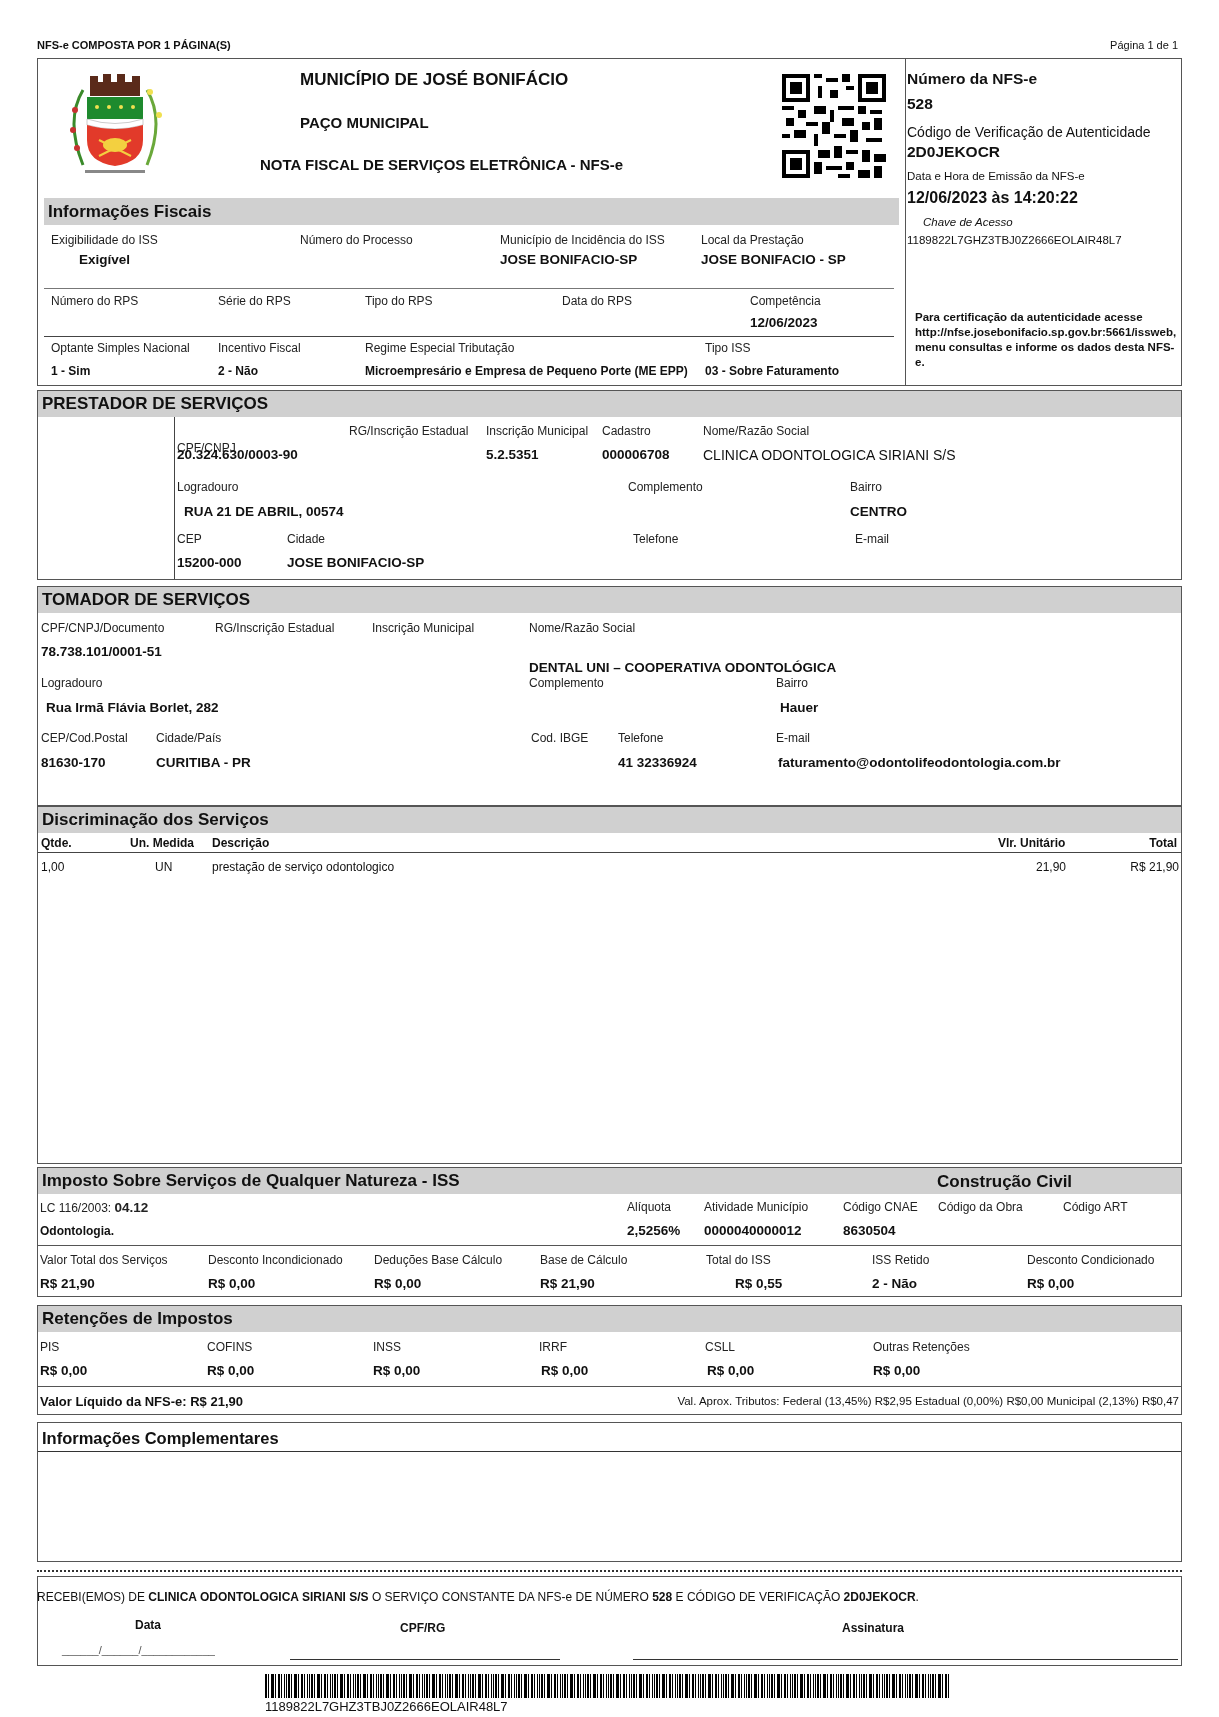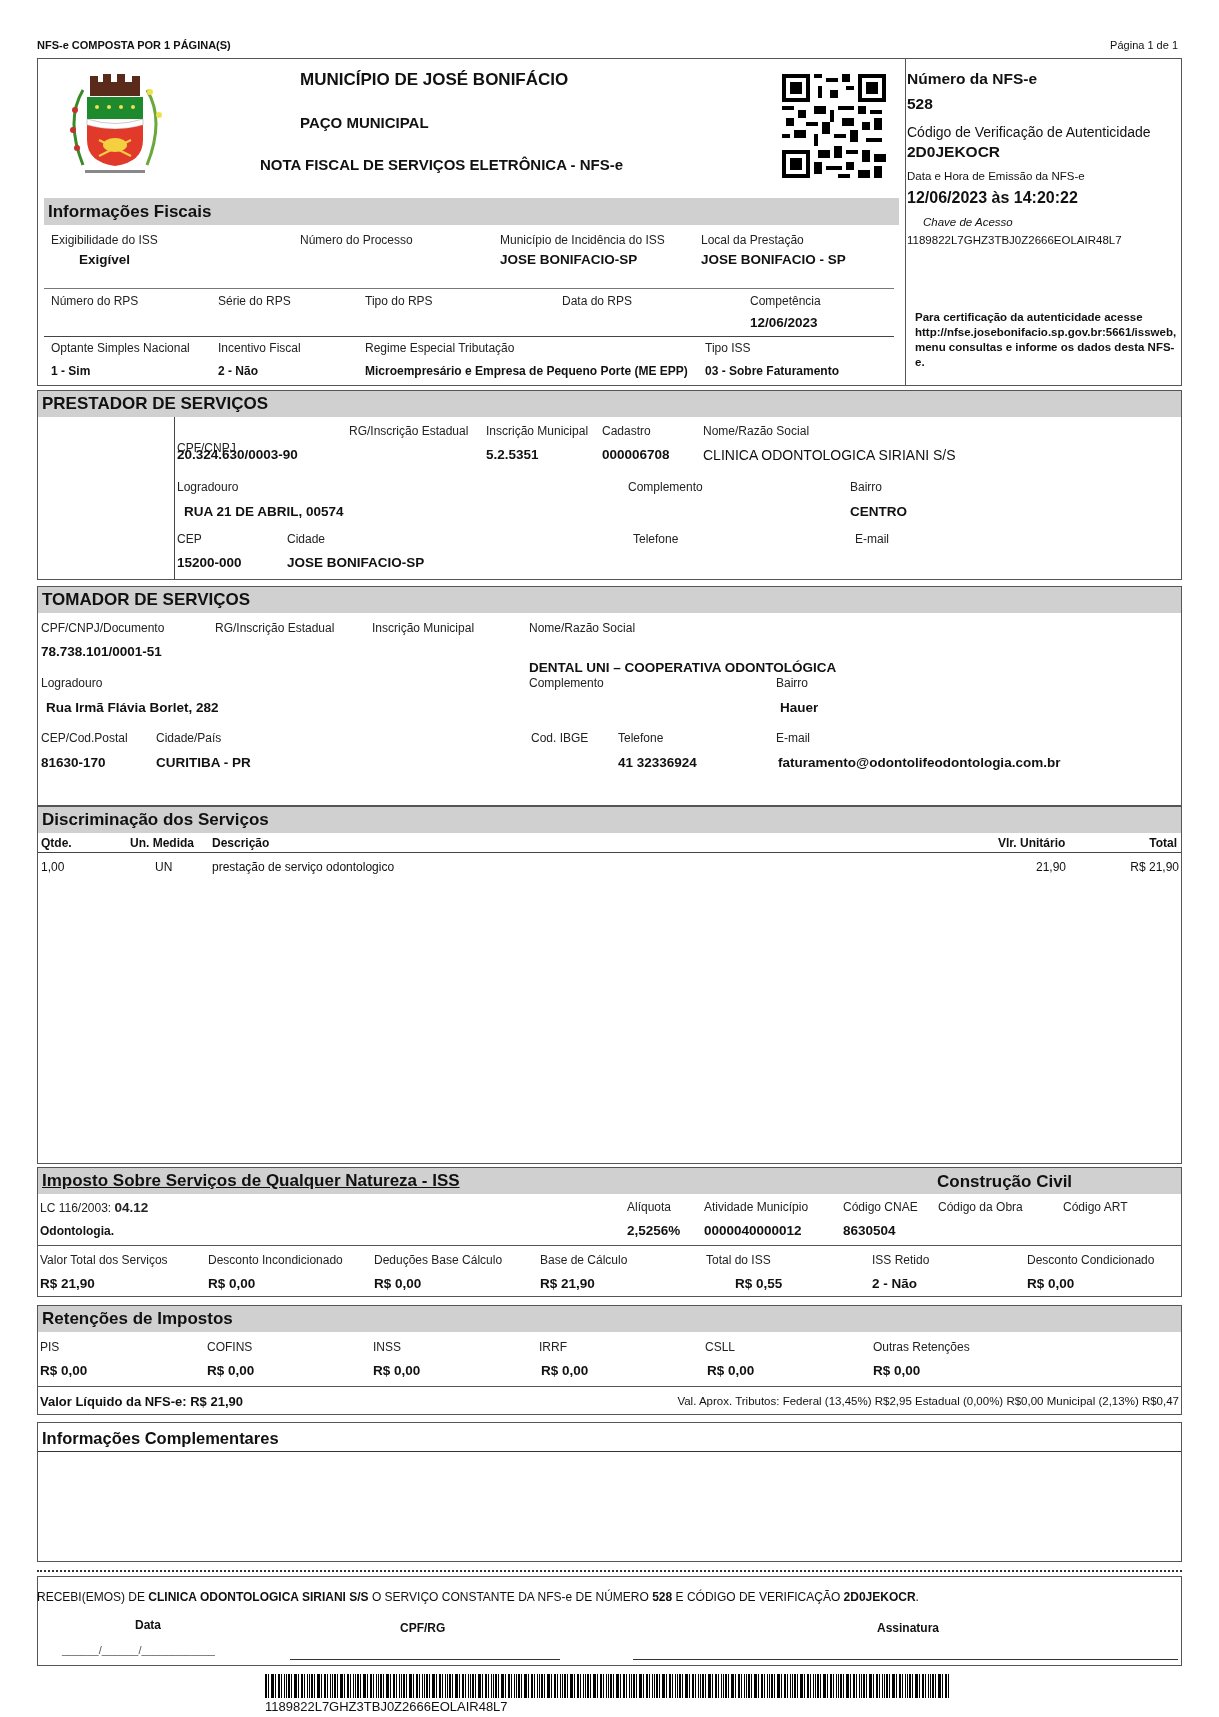--- a/index.html
+++ b/index.html
@@ -223,21 +223,21 @@
 
 <div>
   <div class="abs" style="left:41px;top:860px;font-size:12px;">1,00</div>
   <div class="abs" style="left:155px;top:860px;font-size:12px;">UN</div>
   <div class="abs" style="left:212px;top:860px;font-size:12px;">prestação de serviço odontologico</div>
   <div class="abs" style="right:153px;top:860px;font-size:12px;">21,90</div>
   <div class="abs" style="right:40px;top:860px;font-size:12px;">R$ 21,90</div>
 </div>
 
 <div class="box" style="left:37px;top:1167px;width:1145px;height:130px;"></div>
-<div class="band" style="left:38px;top:1168px;width:1143px;height:26px;text-decoration:underline;">Imposto Sobre Serviços de Qualquer Natureza - ISS</div>
+<div class="band" style="left:38px;top:1168px;width:1143px;height:26px;">Imposto Sobre Serviços de Qualquer Natureza - ISS</div>
 <div class="abs" style="left:937px;top:1172px;font-size:17px;font-weight:bold;">Construção Civil</div>
 
 <div class="abs lbl" style="left:40px;top:1200px;">
   <span>LC 116/2003:</span>
   <span style="font-weight:bold;font-size:13.5px;">04.12</span>
 </div>
 <div class="abs" style="left:40px;top:1224px;font-size:12px;font-weight:bold;">Odontologia.</div>
 
 <div class="abs lbl" style="left:627px;top:1200px;">Alíquota</div>
 <div class="abs val" style="left:627px;top:1223px;">2,5256%</div>
@@ -291,21 +291,21 @@
 <div class="abs" style="left:42px;top:1458px;font-size:12px;"></div>
 
 <div class="hline" style="left:37px;top:1570px;width:1145px;border-top:2px dotted #333;"></div>
 
 <div class="box" style="left:37px;top:1576px;width:1145px;height:90px;"></div>
 <div class="abs center" style="left:37px;top:1590px;width:1145px;font-size:12px;white-space:nowrap;">
   <span>RECEBI(EMOS) DE </span><b>CLINICA ODONTOLOGICA SIRIANI S/S</b><span> O SERVIÇO CONSTANTE DA NFS-e DE NÚMERO </span><b>528</b><span> E CÓDIGO DE VERIFICAÇÃO </span><b>2D0JEKOCR</b><span>.</span>
 </div>
 <div class="abs" style="left:135px;top:1618px;font-size:12px;font-weight:bold;">Data</div>
 <div class="abs" style="left:400px;top:1621px;font-size:12px;font-weight:bold;">CPF/RG</div>
-<div class="abs" style="left:877px;top:1621px;font-size:12px;font-weight:bold;">Assinatura</div>
+<div class="abs" style="left:842px;top:1621px;font-size:12px;font-weight:bold;">Assinatura</div>
 
 <div class="abs" style="left:62px;top:1644px;font-size:11px;color:#555;white-space:nowrap;">______/______/____________</div>
 <div class="hline" style="left:290px;top:1659px;width:270px;border-top:1px solid #333;"></div>
 <div class="hline" style="left:633px;top:1659px;width:545px;border-top:1px solid #333;"></div>
 
 <div class="abs" style="left:265px;top:1674px;width:685px;height:24px;">
   <svg width="685" height="24" viewBox="0 0 685 24" preserveAspectRatio="none">
     <defs>
       <pattern id="bars" x="0" y="0" width="23" height="24" patternUnits="userSpaceOnUse">
         <rect x="0" y="0" width="2" height="24" fill="#000"></rect>

